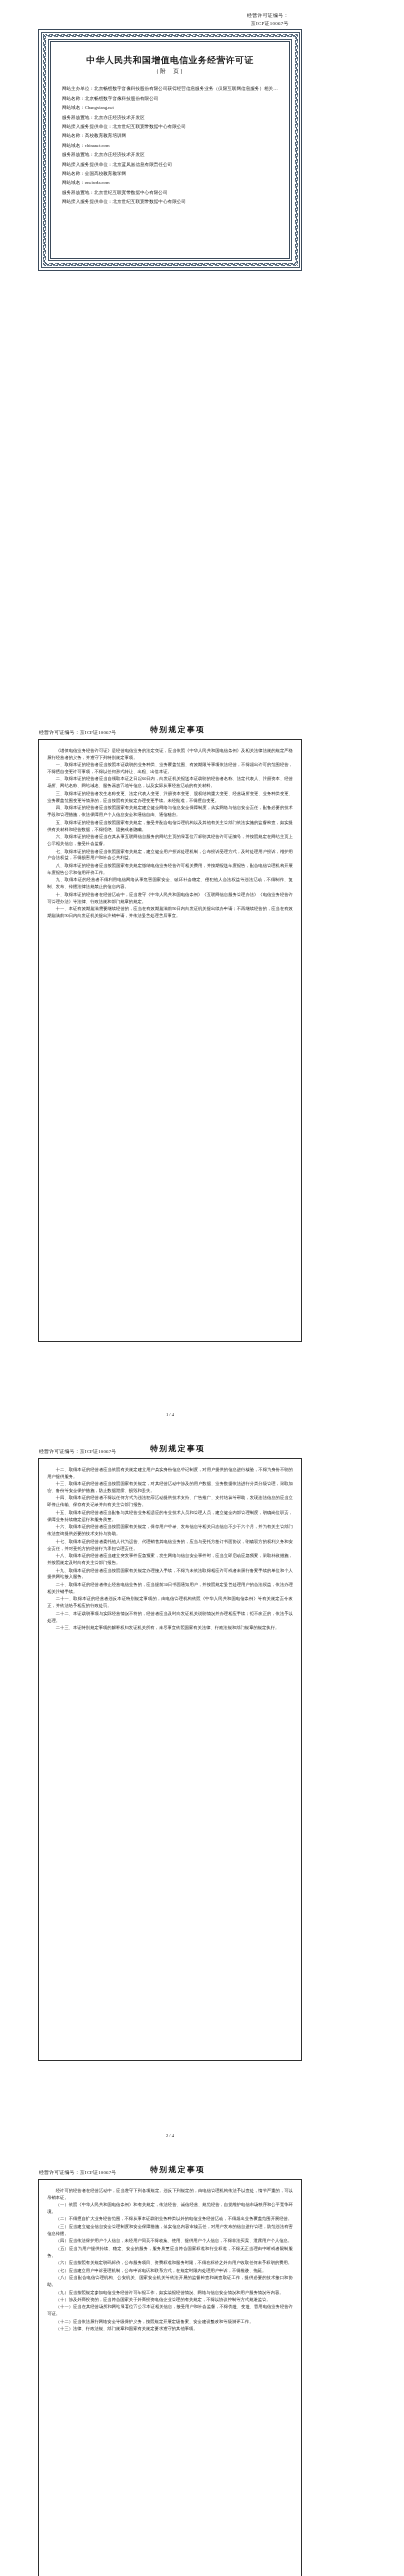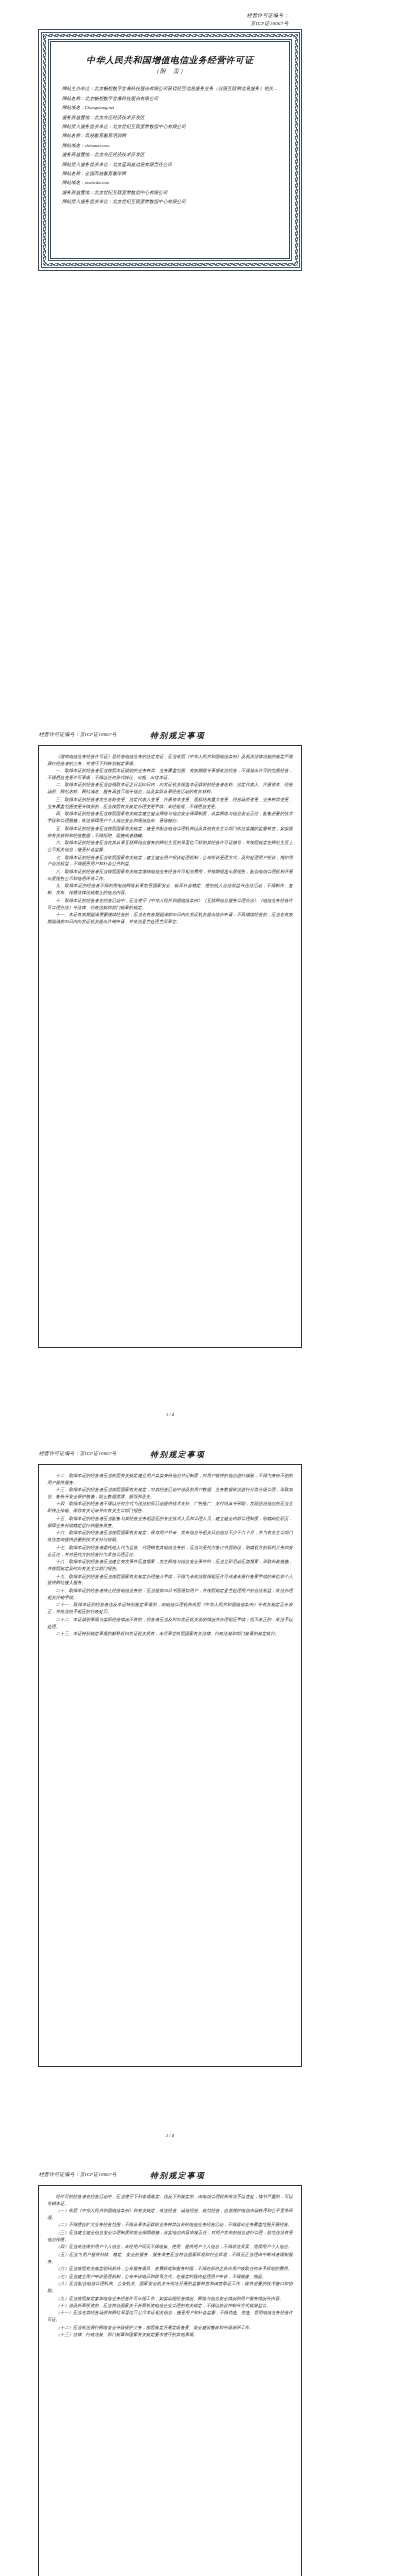--- a/index.html
+++ b/index.html
@@ -11,21 +11,20 @@
     width: 405px;
     font-family: "Liberation Serif", serif;
     color: #1a1a1a;
   }
   .page {
     position: relative;
     width: 340px;
     box-sizing: border-box;
     background: #ffffff;
     padding: 12.4px 38px 5.2px 38px;
-    font-style: italic;
   }
   .page-1 { height: 706px; }
   .page-2 { height: 719px; }
   .page-3 { height: 721px; }
   .page-4 { height: 727px; }
 
   .cert-no-line {
     font-size: 4.9px;
     text-align: center;
     letter-spacing: 0.3px;
@@ -94,23 +93,23 @@
     white-space: nowrap;
     overflow: hidden;
     text-overflow: ellipsis;
   }
   .info-row .k { display: inline; }
   .info-row .v { display: inline; }
 
   
   .sp-header {
     display: flex;
-    align-items: flex-start;
+    align-items: flex-end;
     justify-content: space-between;
-    margin-top: 13px;
+    margin-top: 7px;
     padding: 0 1px;
   }
   .sp-header .cert-no {
     font-size: 4.9px;
     letter-spacing: 0.2px;
     white-space: nowrap;
   }
   .sp-title {
     flex: 1;
     text-align: center;

